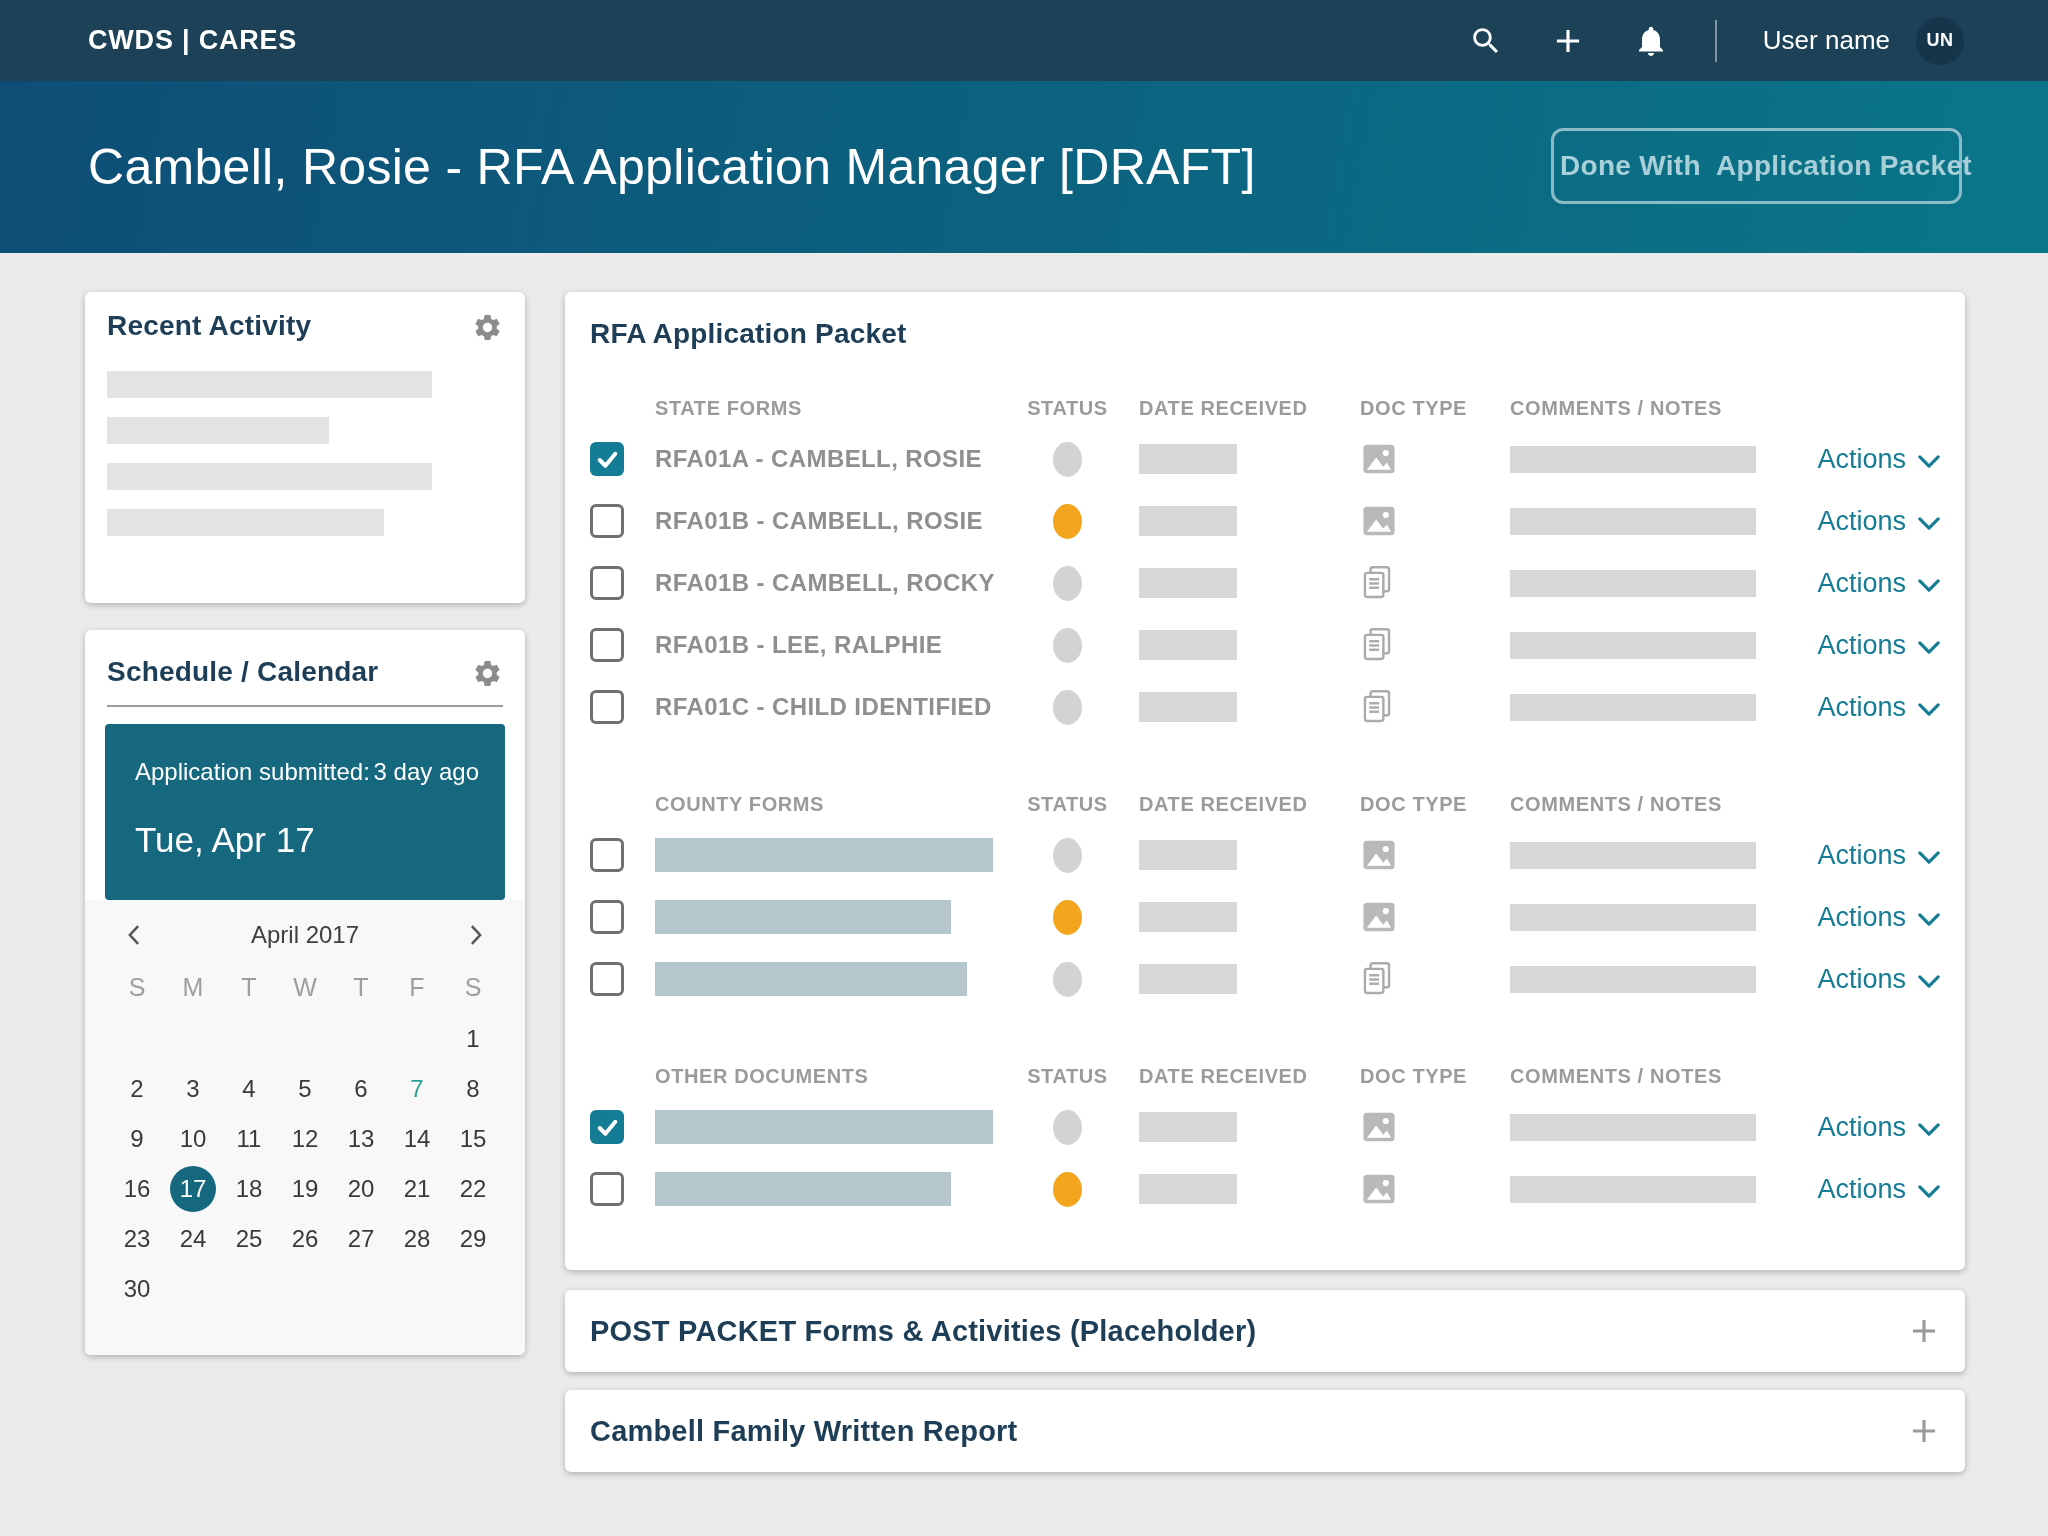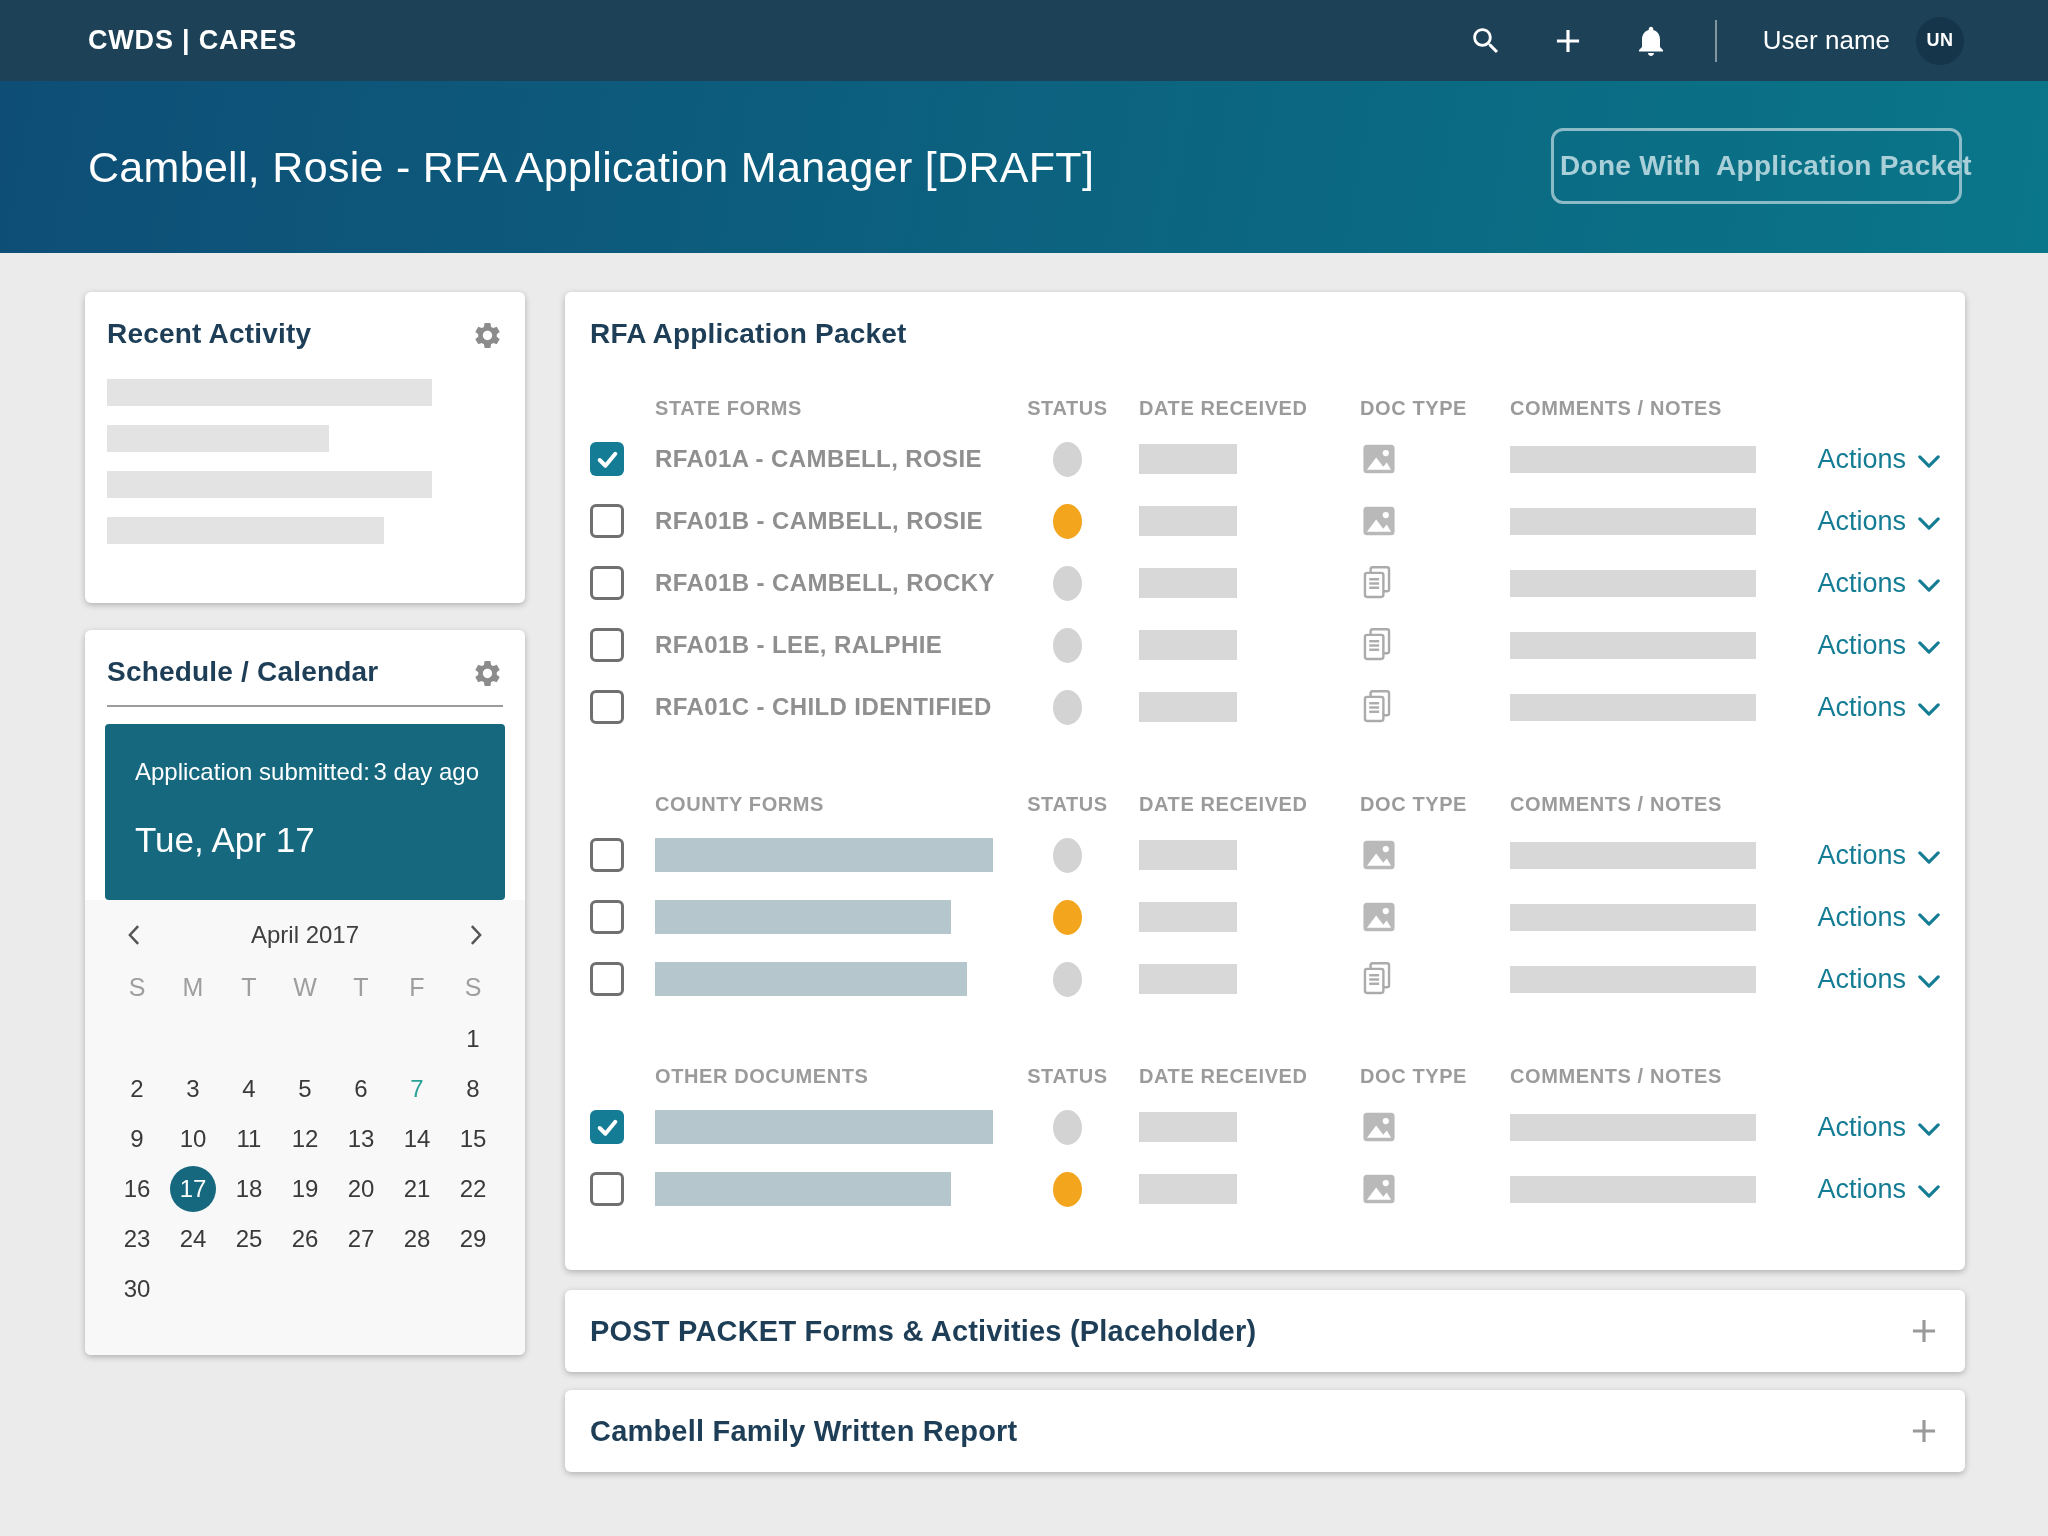--- a/index.html
+++ b/index.html
@@ -20,31 +20,31 @@
   .nav-icon{line-height:0;cursor:pointer;}
   .nav-divider{width:2px;height:42px;background:rgba(255,255,255,.45);}
   .user-area{display:flex;align-items:center;gap:26px;cursor:pointer;}
   .user-name{color:#fff;font-size:26px;}
   .avatar{width:48px;height:48px;border-radius:50%;background:#14354a;color:#fff;font-size:18px;
     font-weight:700;display:flex;align-items:center;justify-content:center;letter-spacing:.5px;}
   
   .header{position:absolute;left:0;top:81px;width:2048px;height:172px;
     background:linear-gradient(100deg,var(--hdr1) 0%,var(--hdr2) 100%);}
   .page-title{position:absolute;left:88px;top:50%;transform:translateY(-50%);color:#fff;
-    font-size:43px;font-weight:400;letter-spacing:.3px;}
+    font-size:50px;font-weight:400;letter-spacing:.3px;}
   .done-btn{position:absolute;right:86px;top:47px;width:411px;height:76px;background:transparent;
     border:3px solid rgba(173,206,216,.8);border-radius:12px;color:#a9cfd9;font-size:28px;
     font-weight:700;white-space:pre;font-family:inherit;letter-spacing:.3px;cursor:pointer;}
   
   .card{position:absolute;background:#fff;border-radius:6px;box-shadow:0 2px 6px rgba(0,0,0,.25);}
   .card-head{display:flex;align-items:flex-start;justify-content:space-between;}
   .card-title{font-size:28px;font-weight:700;color:var(--navy);letter-spacing:.2px;}
   .gear-btn{cursor:pointer;line-height:0;margin-top:2px;}
   
-  #recent-card{left:85px;top:292px;width:440px;height:311px;padding:26px 22px 0 22px;}
+  #recent-card{left:85px;top:292px;width:440px;height:311px;padding:18px 22px 0 22px;}
   .ph-bars{margin-top:28px;}
   .ph-bar{height:27px;background:#e3e3e3;margin-bottom:19px;}
   
   #schedule-card{left:85px;top:630px;width:440px;height:725px;padding:26px 0 0 0;
     display:flex;flex-direction:column;}
   #schedule-card .card-head{padding:0 22px;}
   .sched-divider{height:2px;background:#9c9c9c;margin:16px 22px 0;}
   .submitted-box{margin:17px 20px 0;height:176px;background:var(--tealbox);border-radius:4px;
     color:#fff;padding:34px 26px 0 30px;}
   .submitted-row{display:flex;justify-content:space-between;align-items:baseline;font-size:24px;}

